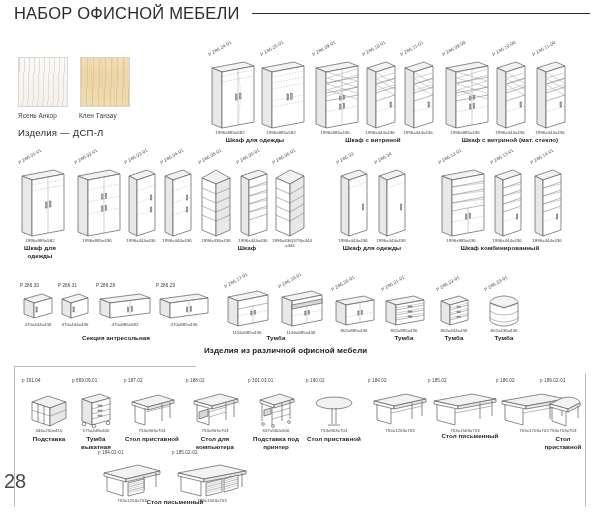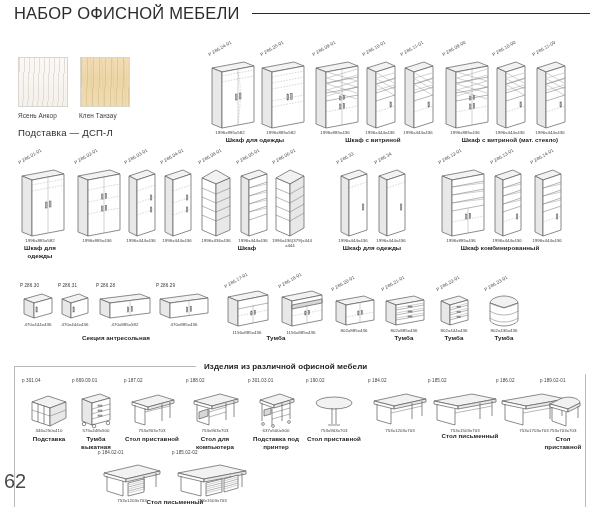--- a/index.html
+++ b/index.html
@@ -74,21 +74,21 @@
   <div class="swatches">
     <div class="sw-row">
       <div class="sw sw-ash"></div>
       <div class="sw sw-maple"></div>
     </div>
     <div class="sw-labels">
       <div class="sw-label">Ясень Анкор</div>
       <div class="sw-label">Клен Танзау</div>
     </div>
   </div>
-  <div class="material">Подставка — ДСП-Л</div>
+  <div class="material">Изделия — ДСП-Л</div>
 
   <div class="item" style="left:204px;top:44px;width:52px;">
     <div style="height:12px;position:relative;">
       <div class="code rot" style="position:absolute;left:6px;top:8px;">P 286.24-01</div>
     </div>
     <div class="art">
       <svg width="52" height="74" viewBox="0 0 52 74">
         <path class="ftop" d="M8,12 L40,6 L50,10 L18,16 Z"></path>
         <path class="fside" d="M8,12 L8,68 L18,72 L18,16 Z"></path>
         <path class="fc" d="M18,16 L50,10 L50,66 L18,72 Z"></path>
@@ -611,21 +611,21 @@
         <path class="ln2" d="M6,28 C10,31 16,32 20,32 C24,32 30,31 34,28"></path>
         <path class="lnt" d="M6,13 C10,16 16,17 20,17 C24,17 30,16 34,13"></path>
       </svg>
     </div>
     <div class="dims">802x436x436</div>
   </div>
   <div class="cat" style="position:absolute;left:484px;top:334px;width:40px;text-align:center;">Тумба</div>
 
   <div class="frame" style="left:14px;top:366px;width:570px;height:140px;border-bottom:none;"></div>
   <div class="frame-cut" style="left:196px;top:360px;width:392px;height:14px;"></div>
-  <div class="band" style="left:204px;top:362px;">Изделия из различной офисной мебели</div>
+  <div class="band" style="left:204px;top:346px;">Изделия из различной офисной мебели</div>
 
   <div class="item" style="left:22px;top:378px;width:54px;">
     <div style="height:10px;position:relative;">
       <div class="code" style="position:absolute;left:0px;top:0px;">р 301.04</div>
     </div>
     <div class="art">
       <svg width="54" height="40" viewBox="0 0 54 40">
         <path class="ftop" d="M10,14 L26,8 L44,14 L28,20 Z"></path>
         <path class="fc" d="M10,14 L10,32 L28,38 L28,20 Z"></path>
         <path class="fside" d="M28,20 L44,14 L44,30 L28,38 Z"></path>
@@ -836,15 +836,15 @@
         <path class="lnt" d="M34,25 L50,21 M34,29 L50,25 M34,33 L50,29"></path>
         <path class="fc" d="M52,19 L66,15 L66,28 L52,32 Z"></path>
         <path class="ln2" d="M52,23 L66,19 M52,27 L66,23"></path>
         <path class="lnt" d="M52,21 L66,17 M52,25 L66,21 M52,29 L66,25"></path>
       </svg>
     </div>
     <div class="dims">753x1503x703</div>
   </div>
   <div class="cat" style="position:absolute;left:98px;top:498px;width:154px;text-align:center;">Стол письменный</div>
 
-  <div class="pageno">62</div>
+  <div class="pageno">28</div>
 
 </div>
 
 </body></html>

